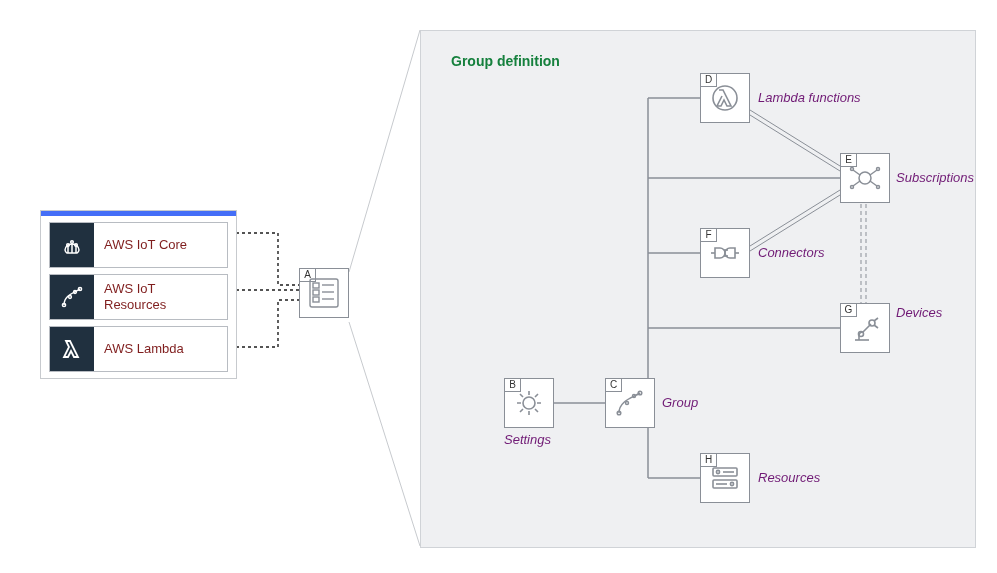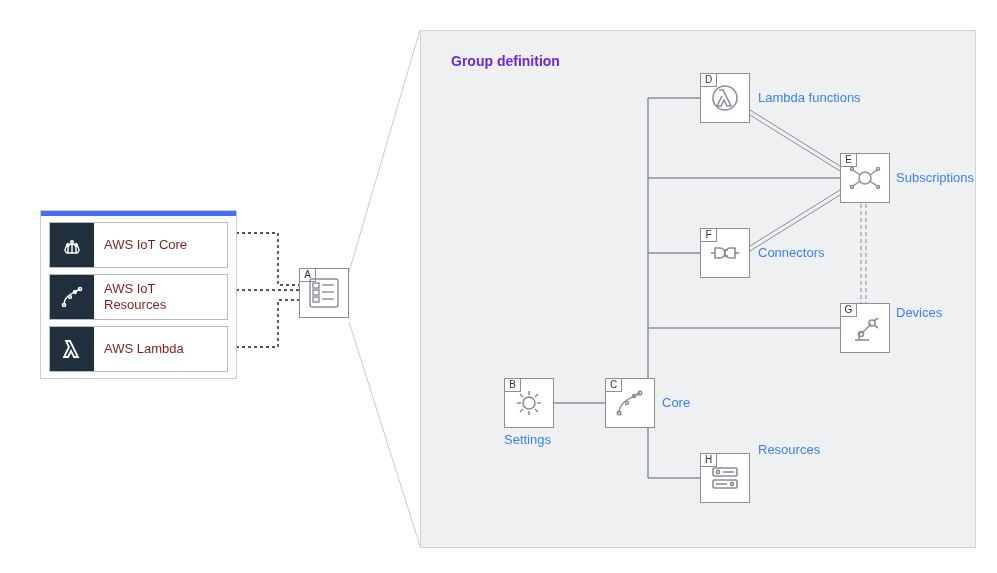--- a/index.html
+++ b/index.html
@@ -11,25 +11,25 @@
   .svc { display:flex; align-items:center; margin:6px 8px; border:1px solid #b8bcc2; height:44px; }
   .svc .icon-box { width:44px; height:44px; background:#20303f; display:flex; align-items:center; justify-content:center; flex:none; }
   .svc .icon-box svg { stroke:#fff; fill:none; }
   .svc .label { padding:2px 10px; font-size:13px; color:#7f1d1d; line-height:1.2; }
   
   
   .node { position:absolute; width:48px; height:48px; border:1px solid #8a8f97; background:#fff; }
   .node .tag { position:absolute; left:-1px; top:-1px; width:15px; height:12px; border:1px solid #8a8f97; font-size:10px; line-height:12px; text-align:center; color:#333; background:#fff; }
   .node svg { position:absolute; left:6px; top:6px; }
   
-  .nlabel { position:absolute; font-size:13px; color:#3b82f6; }
+  .nlabel { position:absolute; font-size:13px; color:#701a75;font-style:italic; }
   
   
   .def-panel { position:absolute; left:420px; top:30px; width:554px; height:516px; background:#eff0f2; border:1px solid #d0d3d7; }
-  .def-title { position:absolute; left:30px; top:22px; font-weight:600; font-size:14px; color:#6d28d9; }
+  .def-title { position:absolute; left:30px; top:22px; font-weight:600; font-size:14px; color:#15803d; }
   
   
   .svg-layer { position:absolute; left:0; top:0; width:997px; height:573px; pointer-events:none; }
 </style>
 </head>
 <body>
 
 <div class="stage">
 
   <div class="def-panel">
@@ -129,21 +129,21 @@
   <div class="node" style="left:605px; top:378px;">
     <div class="tag">C</div>
     <svg width="36" height="36" viewBox="0 0 36 36" stroke="#8a8f97" fill="none" stroke-width="1.5">
       <path d="M7 28 C 7 16, 20 13, 28 8"></path>
       <circle cx="7" cy="28" r="1.8"></circle>
         <circle cx="28" cy="8" r="1.8"></circle>
       <circle cx="15" cy="18" r="1.5"></circle>
         <circle cx="22" cy="11" r="1.5"></circle>
     </svg>
   </div>
-  <div class="nlabel" style="left:662px; top:395px;">Core</div>
+  <div class="nlabel" style="left:662px; top:395px;">Group</div>
 
   <div class="node" style="left:700px; top:73px;">
     <div class="tag">D</div>
     <svg width="36" height="36" viewBox="0 0 36 36" stroke="#8a8f97" fill="none" stroke-width="1.6">
       <circle cx="18" cy="18" r="12"></circle>
       <path d="M12 10 h4 l8 16 h-4 l-3 -6 l-3 6 h-4 l5 -10"></path>
     </svg>
   </div>
   <div class="nlabel" style="left:758px; top:90px;">Lambda functions</div>
 
@@ -192,15 +192,15 @@
     <div class="tag">H</div>
     <svg width="36" height="36" viewBox="0 0 36 36" stroke="#8a8f97" fill="none" stroke-width="1.6">
       <rect x="6" y="8" width="24" height="8" rx="1"></rect>
         <circle cx="11" cy="12" r="1.6"></circle>
         <line x1="16" y1="12" x2="27" y2="12"></line>
       <rect x="6" y="20" width="24" height="8" rx="1"></rect>
         <circle cx="25" cy="24" r="1.6"></circle>
         <line x1="9" y1="24" x2="20" y2="24"></line>
     </svg>
   </div>
-  <div class="nlabel" style="left:758px; top:442px;">Resources</div>
+  <div class="nlabel" style="left:758px; top:470px;">Resources</div>
 
 </div>
 
 </body></html>

